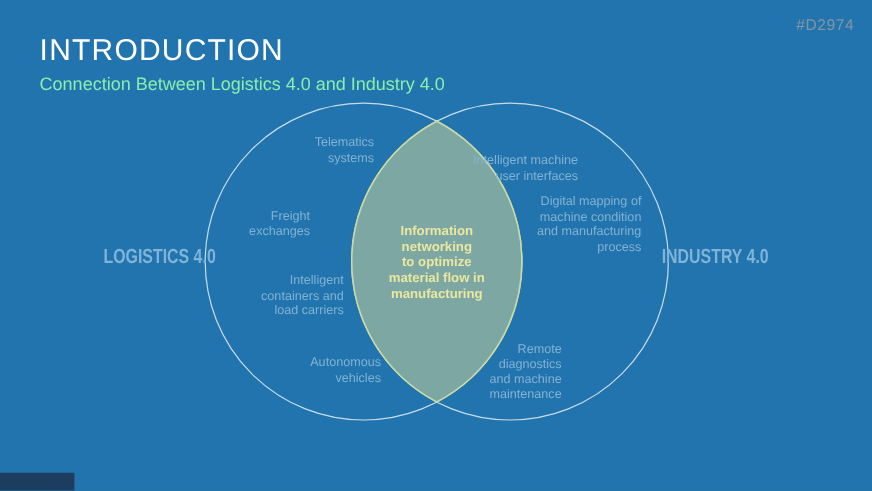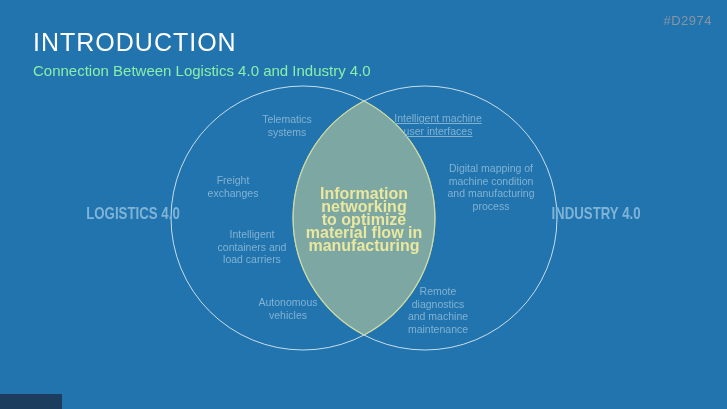--- a/index.html
+++ b/index.html
@@ -65,33 +65,33 @@
     font-weight: 700;
   }
   .big-label .condensed {
     display: inline-block;
     transform: scaleX(0.78);
     letter-spacing: 0px;
   }
   .item {
     position: absolute;
     transform: translateX(-50%);
-    text-align: center;
+    text-align: right;
     font-size: 10.5px;
     line-height: 12.5px;
     color: #82b2d3;
     white-space: pre-line;
   }
   .lens-text {
     position: absolute;
     left: 364px;
     top: 187px;
     transform: translateX(-50%);
     text-align: center;
-    font-size: 16px;
+    font-size: 11px;
     line-height: 13px;
     font-weight: 700;
     color: #eae8a0;
     white-space: pre-line;
   }
   .logo-block {
     position: absolute;
     left: 0;
     bottom: 0;
     width: 62px;
@@ -124,21 +124,21 @@
   <div class="item" style="left:287px; top:113px;">Telematics
 systems</div>
   <div class="item" style="left:233px; top:174px;">Freight
 exchanges</div>
   <div class="item" style="left:252px; top:228px;">Intelligent
 containers and
 load carriers</div>
   <div class="item" style="left:288px; top:296px;">Autonomous
 vehicles</div>
 
-  <div class="item" style="left:438px; top:112px;text-decoration:underline;">Intelligent machine
+  <div class="item" style="left:438px; top:128px;">Intelligent machine
 user interfaces</div>
   <div class="item" style="left:491px; top:162px;">Digital mapping of
 machine condition
 and manufacturing
 process</div>
   <div class="item" style="left:438px; top:285px;">Remote
 diagnostics
 and machine
 maintenance</div>
 

